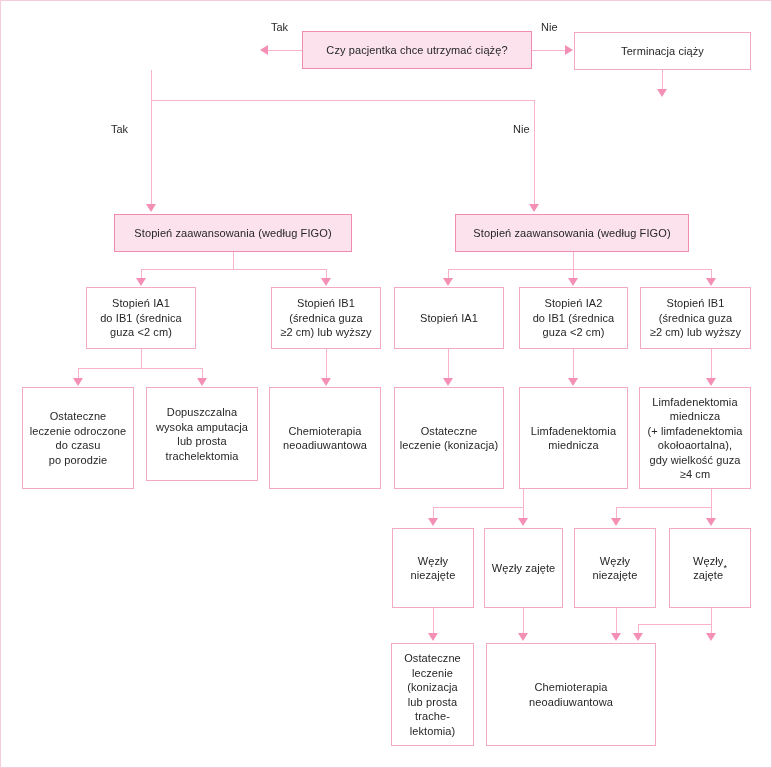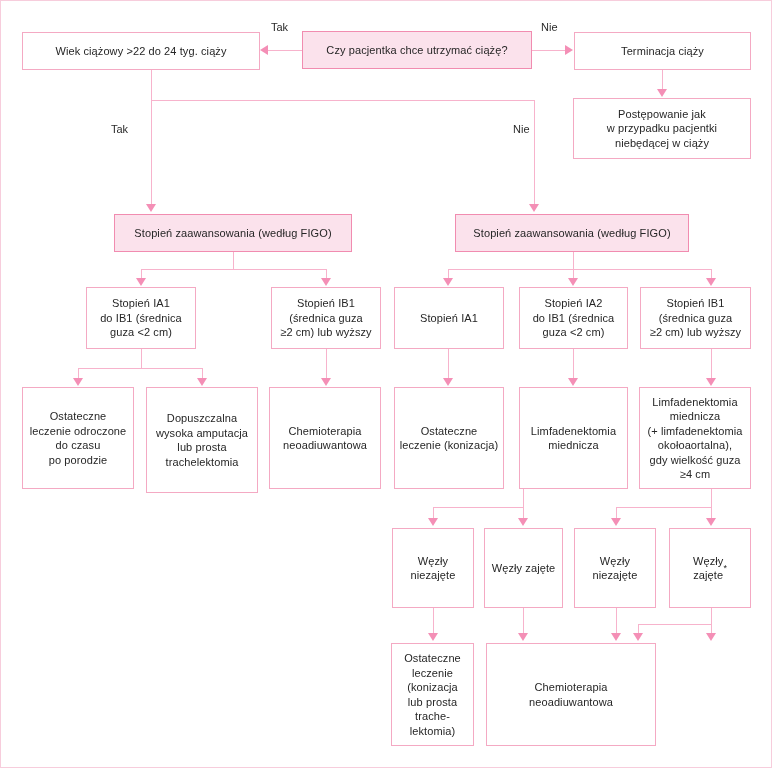--- a/index.html
+++ b/index.html
@@ -67,29 +67,25 @@
     color:#2b2b2b;
     white-space:nowrap;
   }
   .star{font-size:9px;vertical-align:super;}
 </style>
 </head>
 <body>
 
 <div id="canvas">
 
-  <div class="node" style="left:21px;top:31px;width:238px;height:38px;">Wiek ciążowy &gt;22 do 24 tyg. ciąży</div>
 
   <div class="node" style="left:573px;top:31px;width:177px;height:38px;">Terminacja ciąży</div>
 
   <div class="node pink" style="left:301px;top:30px;width:230px;height:38px;">Czy pacjentka chce utrzymać ciążę?</div>
 
-  <div class="node" style="left:572px;top:97px;width:178px;height:61px;">Postępowanie jak
-w przypadku pacjentki
-niebędącej w ciąży</div>
 
   <div class="ln lnh" style="left:267px;top:49px;width:34px;"></div>
   <div class="arwl" style="left:259px;top:44px;"></div>
   <div class="elbl" style="left:270px;top:20px;">Tak</div>
 
   <div class="ln lnh" style="left:531px;top:49px;width:34px;"></div>
   <div class="arwr" style="left:564px;top:44px;"></div>
   <div class="elbl" style="left:540px;top:20px;">Nie</div>
 
   <div class="ln lnv" style="left:661px;top:69px;height:20px;"></div>
@@ -161,21 +157,21 @@
   <div class="arw" style="left:567px;top:377px;"></div>
 
   <div class="ln lnv" style="left:710px;top:348px;height:30px;"></div>
   <div class="arw" style="left:705px;top:377px;"></div>
 
   <div class="node" style="left:21px;top:386px;width:112px;height:102px;">Ostateczne
 leczenie odroczone
 do czasu
 po porodzie</div>
 
-  <div class="node" style="left:145px;top:386px;width:112px;height:106px;">Dopuszczalna
+  <div class="node" style="left:145px;top:386px;width:112px;height:94px;">Dopuszczalna
 wysoka amputacja
 lub prosta
 trachelektomia</div>
 
   <div class="node" style="left:268px;top:386px;width:112px;height:102px;">Chemioterapia
 neoadiuwantowa</div>
 
   <div class="node" style="left:393px;top:386px;width:110px;height:102px;">Ostateczne
 leczenie (konizacja)</div>
 

